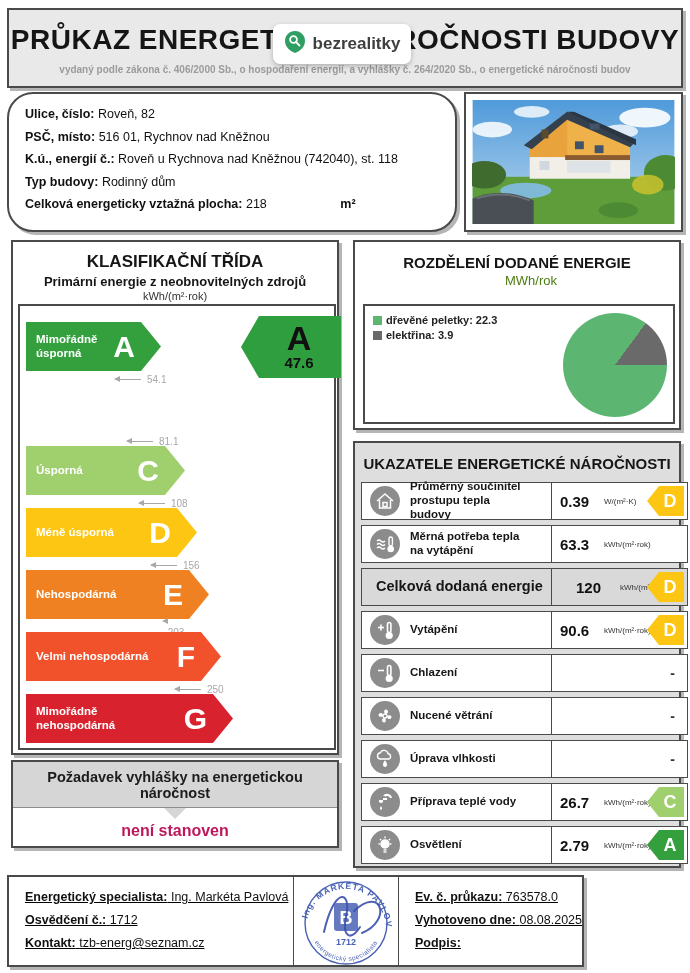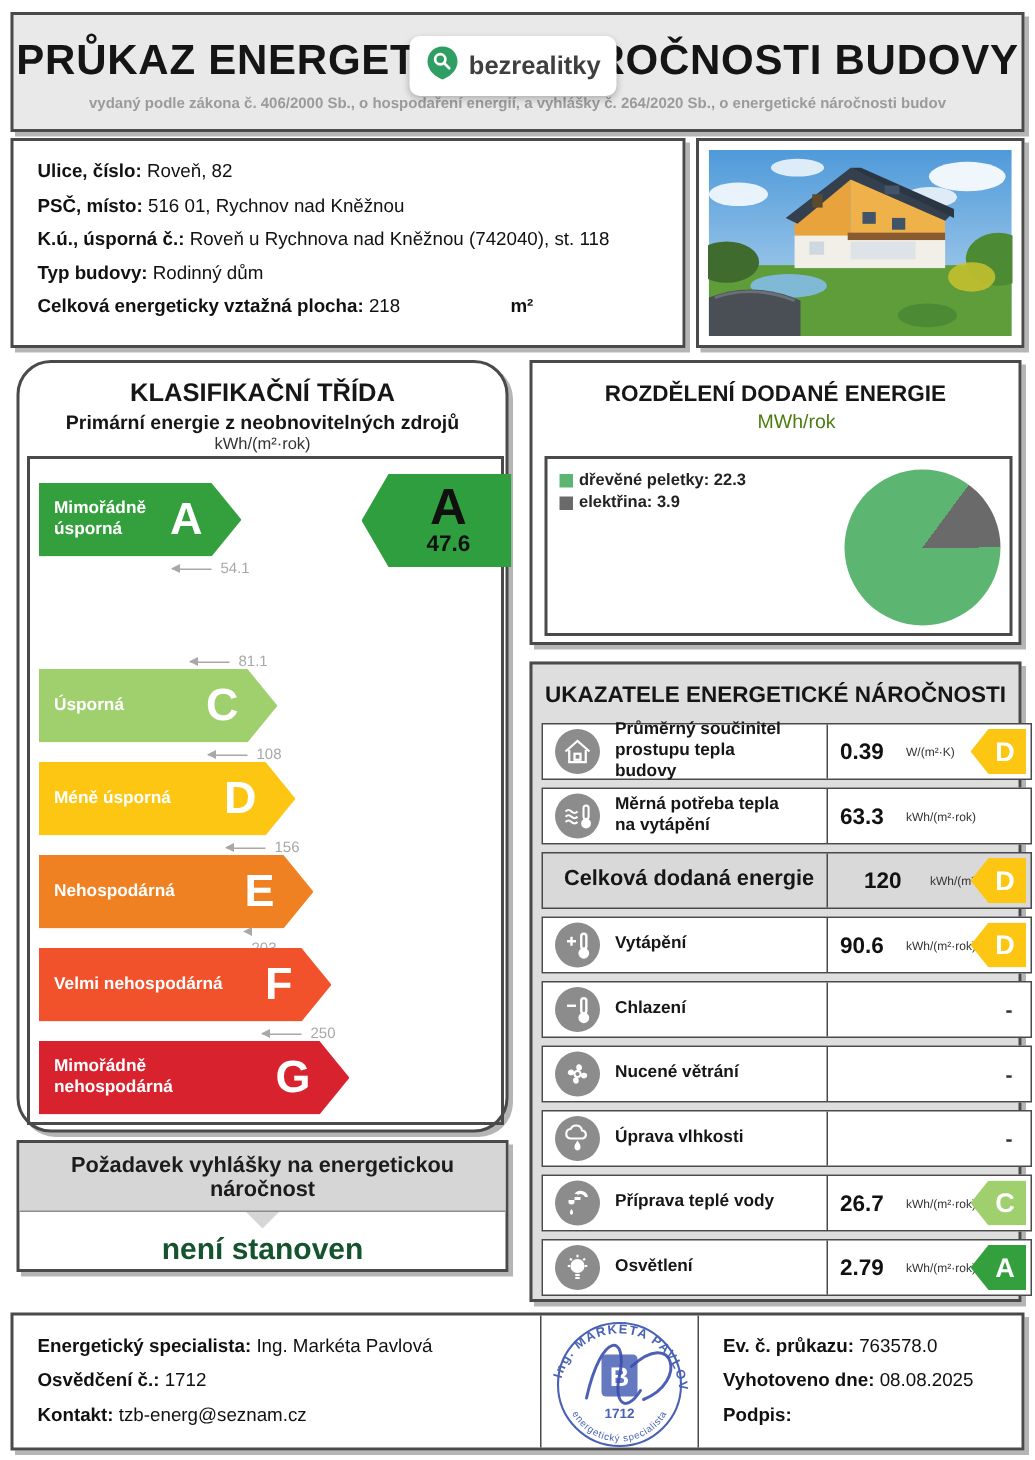--- a/index.html
+++ b/index.html
@@ -10,30 +10,30 @@
   
   .header { left:7px; top:8px; width:676px; height:80px; background:#e9e9e9; text-align:center; }
   .header h1 { font-size:28px; font-weight:800; color:#151515; letter-spacing:0.5px; margin-top:14px; }
   .header .subtitle { font-size:10px; font-weight:600; color:#9b9b9b; margin-top:8px; }
   .brand-badge { position:absolute; left:273px; top:24px; width:138px; height:40px; background:#fff;
     border-radius:7px; box-shadow:0 2px 5px rgba(0,0,0,0.25); display:flex; align-items:center;
     justify-content:center; gap:7px; }
   .brand-badge .txt { font-size:17px; font-weight:700; color:#3f3f3f; }
 
   
-  .info { left:7px; top:92px; width:450px; height:140px; padding:13px 0 0 16px; }
+  .info { left:7px; top:92px; width:450px; height:140px; padding:13px 0 0 16px;border-radius:26px; }
   .info-row { font-size:12.5px; color:#111; margin-bottom:8.5px; white-space:nowrap; }
   .info-row b { font-weight:700; }
   .info-row .unit { margin-left:70px; font-weight:700; }
 
   .photo-frame { left:464px; top:92px; width:219px; height:140px; padding:6px; }
   .photo { width:100%; height:100%; display:block; }
 
   
-  .classif { left:11px; top:240px; width:328px; height:515px; text-align:center;border-radius:23px; }
+  .classif { left:11px; top:240px; width:328px; height:515px; text-align:center; }
   .classif .t1 { font-size:17px; font-weight:800; color:#161616; margin-top:10px; }
   .classif .t2 { font-size:13px; font-weight:800; color:#161616; margin-top:2px; }
   .classif .t3 { font-size:11px; color:#333; margin-top:1px; }
   .arrows { position:absolute; left:5px; top:62px; width:318px; height:446px; border:2px solid #4a4a4a; text-align:left; }
   .crow { position:absolute; left:6px; height:49px; color:#fff; display:flex; align-items:center; }
   .crow .lbl { font-size:11.5px; font-weight:700; line-height:1.2; padding-left:10px; width:72%; }
   .crow .ltr { position:absolute; right:26px; top:50%; transform:translateY(-50%); font-size:30px; font-weight:800; }
   .arrow-r { clip-path:polygon(0 0, calc(100% - 20px) 0, 100% 50%, calc(100% - 20px) 100%, 0 100%); }
   .tick { position:absolute; display:flex; align-items:center; gap:6px; height:12px; }
   .tick .line { width:26px; height:1px; background:#a8a8a8; position:relative; }
@@ -44,21 +44,21 @@
     display:flex; flex-direction:column; align-items:center; justify-content:center; padding-left:16px; }
   .current .ltr { font-size:34px; font-weight:800; color:#101010; line-height:0.9; }
   .current .val { font-size:15px; font-weight:800; color:#101010; }
 
   
   .require { left:11px; top:760px; width:328px; height:88px; }
   .require .head { background:#d6d6d6; border-bottom:1.5px solid #8c8c8c; height:46px; display:flex; align-items:center; justify-content:center; padding:0 20px; text-align:center;
     font-size:14.5px; font-weight:700; color:#1c1c1c; position:relative; }
   .require .notch { position:absolute; left:50%; top:46px; transform:translateX(-50%); width:0; height:0;
     border:11px solid transparent; border-top:11px solid #d6d6d6; }
-  .require .val { text-align:center; font-size:20px; font-weight:700; color:#14532d; margin-top:14px; }
+  .require .val { text-align:center; font-size:16px; font-weight:700; color:#be185d; margin-top:14px; }
 
   
   .pie-panel { left:353px; top:240px; width:328px; height:190px; text-align:center; }
   .pie-panel .t1 { font-size:15px; font-weight:800; color:#161616; margin-top:12px; }
   .pie-panel .t2 { font-size:13px; color:#4d7c0f; margin-top:2px;padding-left:28px; }
   .pie-inner { position:absolute; left:8px; top:62px; width:312px; height:120px; border:2px solid #4a4a4a; text-align:left; }
   .legend { position:absolute; left:8px; top:8px; }
   .legend-item { display:flex; align-items:center; gap:4px; font-size:11px; font-weight:700; color:#222; margin-bottom:3px; }
   .legend-swatch { width:9px; height:9px; display:inline-block; }
   .pie { position:absolute; right:6px; top:7px; width:104px; height:104px; border-radius:50%; }
@@ -75,21 +75,21 @@
   .irow .unit { font-size:8px; color:#333; margin-left:2px; }
   .irow .dash { position:absolute; right:12px; font-size:14px; font-weight:700; color:#333; }
   .badge { position:absolute; right:3px; width:37px; height:30px; display:flex; align-items:center; justify-content:center;
     clip-path:polygon(12px 0, 100% 0, 100% 100%, 12px 100%, 0 50%); padding-left:9px;
     font-size:18px; font-weight:800; color:#fff; }
   .irow.total { background:#d9d9d9;gap:16px; }
   .irow.total .icell { padding-left:14px; }
   .irow.total .lbl { font-size:14.5px; font-weight:800; }
 
   
-  .footer { left:7px; top:875px; width:676px; height:92px; display:flex; }
+  .footer { left:7px; top:875px; width:577px; height:92px; display:flex;text-decoration:underline; }
   .fcol { padding:13px 0 0 16px; }
   .fcol .frow { font-size:12.5px; color:#111; margin-bottom:9px; white-space:nowrap; }
   .fcol .frow b { font-weight:700; }
   .fcol-left { width:351px; }
   .fcol-stamp { width:106px; border-left:1.5px solid #4a4a4a; border-right:1.5px solid #4a4a4a; position:relative; }
   .fcol-right { flex:1; }
 
   .row-a { background:#33a03d; } .row-b { background:#5cb564; } .row-c { background:#a0cf6e; }
   .row-d { background:#fdc612; } .row-e { background:#f08122; } .row-f { background:#f1512b; }
   .row-g { background:#d8232f; }
@@ -118,21 +118,21 @@
   <div class="box info">
     <div class="info-row">
       <b>Ulice, číslo:</b>
       <span>Roveň, 82</span>
     </div>
     <div class="info-row">
       <b>PSČ, místo:</b>
       <span>516 01, Rychnov nad Kněžnou</span>
     </div>
     <div class="info-row">
-      <b>K.ú., úsporná č.:</b>
+      <b>K.ú., energií č.:</b>
       <span>Roveň u Rychnova nad Kněžnou (742040), st. 118</span>
     </div>
     <div class="info-row">
       <b>Typ budovy:</b>
       <span>Rodinný dům</span>
     </div>
     <div class="info-row">
       <b>Celková energeticky vztažná plocha:</b>
       <span>218</span>
       <span class="unit">m²</span>

